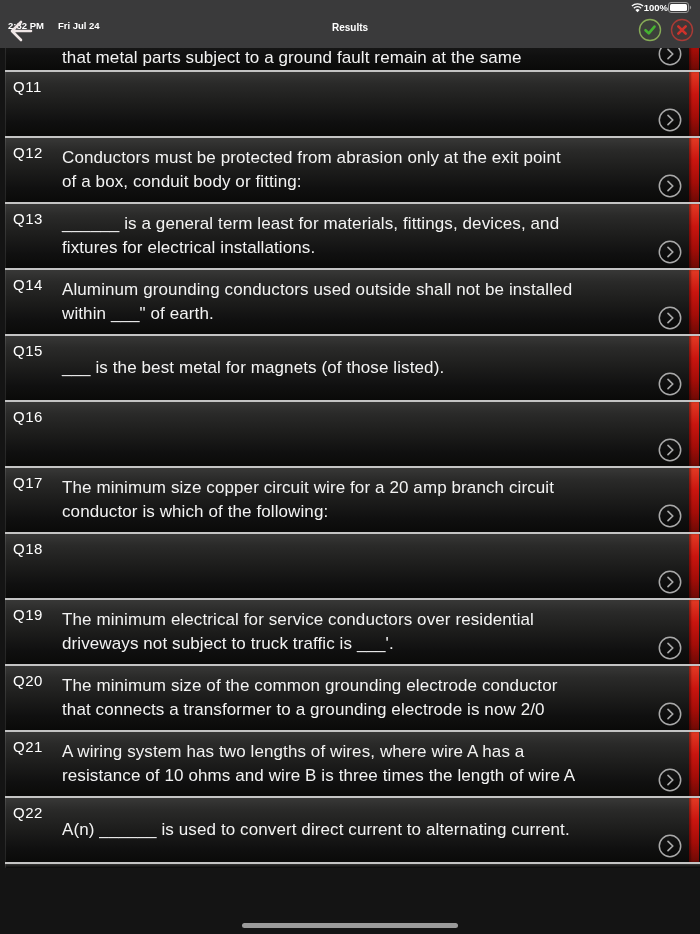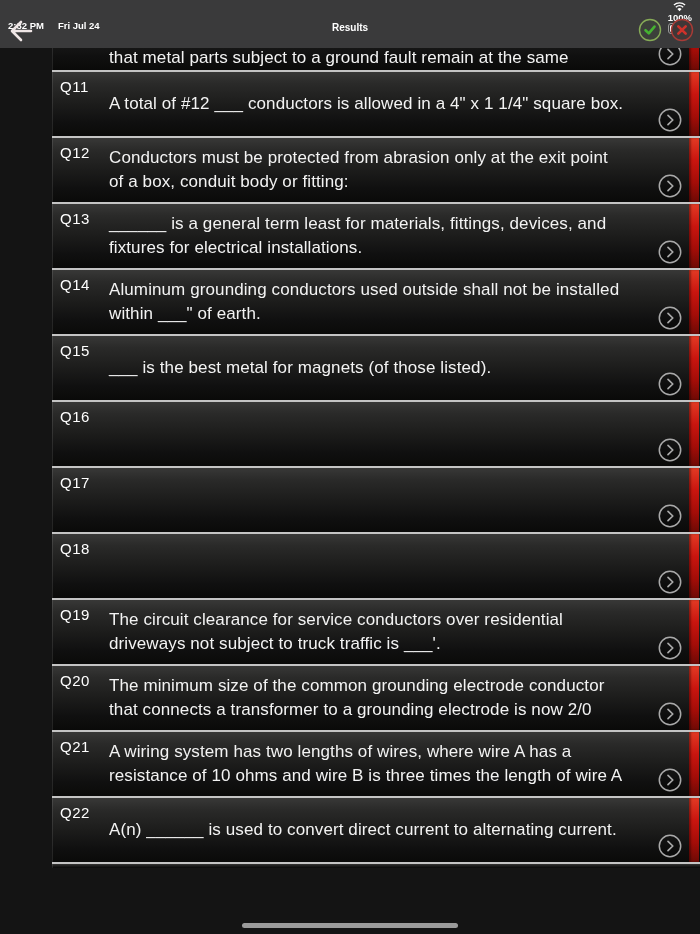--- a/index.html
+++ b/index.html
@@ -5,29 +5,29 @@
   html,body{margin:0;padding:0;background:#000;}
   #screen{
     position:relative;width:700px;height:934px;overflow:hidden;
     background:#0d0d0d;font-family:"Liberation Sans",sans-serif;
     -webkit-font-smoothing:antialiased;
   }
   
   #topbar{position:absolute;top:0;left:0;width:700px;height:48px;background:#3a3a3b;z-index:30;}
   .status-row{position:absolute;top:0;left:0;right:0;height:15px;color:#fff;font-size:9.5px;font-weight:bold;}
   .status-left{position:absolute;left:8px;top:4px;display:flex;gap:14px;margin-top:16px;}
-  .status-right{position:absolute;right:8px;top:2px;display:flex;align-items:center;flex-direction:column;}
+  .status-right{position:absolute;right:8px;top:2px;display:flex;align-items:center;}
   .nav-row{position:absolute;top:15px;left:0;right:0;height:33px;}
   .back-btn{position:absolute;left:8px;top:3px;width:26px;height:26px;cursor:pointer;}
   .nav-title{position:absolute;left:0;right:0;top:7px;text-align:center;color:#fff;font-size:10px;font-weight:bold;}
   .nav-icons{position:absolute;right:6px;top:3px;display:flex;gap:8px;}
   .nav-circle{width:24px;height:24px;cursor:pointer;}
   
   #content{position:absolute;top:48px;left:0;width:700px;height:886px;overflow:hidden;background:#141414;}
-  #question-list{position:relative;padding-left:47px;}
+  #question-list{position:relative;}
   .row{
     position:relative;height:64px;margin-left:5px;
     background:linear-gradient(180deg,#383837 0%,#2a2a29 18%,#1d1d1c 48%,#101010 78%,#0a0a09 100%);
     border-top:2px solid #c4c4c4;
     box-shadow:inset 1px 0 0 rgba(255,255,255,0.10);
   }
   .row.partial{margin-top:-42px;border-top:none;}
   .row.sliver{height:4px;}
   .qlabel{
     position:absolute;left:8px;top:6px;color:#ffffff;font-size:15px;
@@ -105,23 +105,20 @@
       <span class="qtext">that metal parts subject to a ground fault remain at the same</span>
     </div>
     <svg class="chevron" viewBox="0 0 24 24">
       <circle cx="12" cy="12" r="10.7" fill="rgba(0,0,0,0.15)" stroke="#a9a9a9" stroke-width="1.5"></circle>
       <path d="M10 7.4 L14.8 12 L10 16.6" stroke="#a9a9a9" stroke-width="1.7" fill="none" stroke-linecap="round" stroke-linejoin="round"></path>
     </svg>
     <div class="stripe"></div>
   </div>
         <div class="row">
     <div class="qlabel">Q11</div>
-    <div class="qtext-wrap">
-      <span class="qtext">A total of #12 ___ conductors is allowed in a 4" x 1 1/4" square box.</span>
-    </div>
     <svg class="chevron" viewBox="0 0 24 24">
       <circle cx="12" cy="12" r="10.7" fill="rgba(0,0,0,0.15)" stroke="#a9a9a9" stroke-width="1.5"></circle>
       <path d="M10 7.4 L14.8 12 L10 16.6" stroke="#a9a9a9" stroke-width="1.7" fill="none" stroke-linecap="round" stroke-linejoin="round"></path>
     </svg>
     <div class="stripe"></div>
   </div>
         <div class="row">
     <div class="qlabel">Q12</div>
     <div class="qtext-wrap">
       <span class="qtext">Conductors must be protected from abrasion only at the exit point
@@ -171,38 +168,42 @@
         <div class="row">
     <div class="qlabel">Q16</div>
     <svg class="chevron" viewBox="0 0 24 24">
       <circle cx="12" cy="12" r="10.7" fill="rgba(0,0,0,0.15)" stroke="#a9a9a9" stroke-width="1.5"></circle>
       <path d="M10 7.4 L14.8 12 L10 16.6" stroke="#a9a9a9" stroke-width="1.7" fill="none" stroke-linecap="round" stroke-linejoin="round"></path>
     </svg>
     <div class="stripe"></div>
   </div>
         <div class="row">
     <div class="qlabel">Q17</div>
+    <div class="qtext-wrap">
+      <span class="qtext">The minimum size copper circuit wire for a 20 amp branch circuit
+conductor is which of the following:</span>
+    </div>
     <svg class="chevron" viewBox="0 0 24 24">
       <circle cx="12" cy="12" r="10.7" fill="rgba(0,0,0,0.15)" stroke="#a9a9a9" stroke-width="1.5"></circle>
       <path d="M10 7.4 L14.8 12 L10 16.6" stroke="#a9a9a9" stroke-width="1.7" fill="none" stroke-linecap="round" stroke-linejoin="round"></path>
     </svg>
     <div class="stripe"></div>
   </div>
         <div class="row">
     <div class="qlabel">Q18</div>
     <svg class="chevron" viewBox="0 0 24 24">
       <circle cx="12" cy="12" r="10.7" fill="rgba(0,0,0,0.15)" stroke="#a9a9a9" stroke-width="1.5"></circle>
       <path d="M10 7.4 L14.8 12 L10 16.6" stroke="#a9a9a9" stroke-width="1.7" fill="none" stroke-linecap="round" stroke-linejoin="round"></path>
     </svg>
     <div class="stripe"></div>
   </div>
         <div class="row">
     <div class="qlabel">Q19</div>
     <div class="qtext-wrap">
-      <span class="qtext">The circuit clearance for service conductors over residential
+      <span class="qtext">The minimum electrical for service conductors over residential
 driveways not subject to truck traffic is ___'.</span>
     </div>
     <svg class="chevron" viewBox="0 0 24 24">
       <circle cx="12" cy="12" r="10.7" fill="rgba(0,0,0,0.15)" stroke="#a9a9a9" stroke-width="1.5"></circle>
       <path d="M10 7.4 L14.8 12 L10 16.6" stroke="#a9a9a9" stroke-width="1.7" fill="none" stroke-linecap="round" stroke-linejoin="round"></path>
     </svg>
     <div class="stripe"></div>
   </div>
         <div class="row">
     <div class="qlabel">Q20</div>

